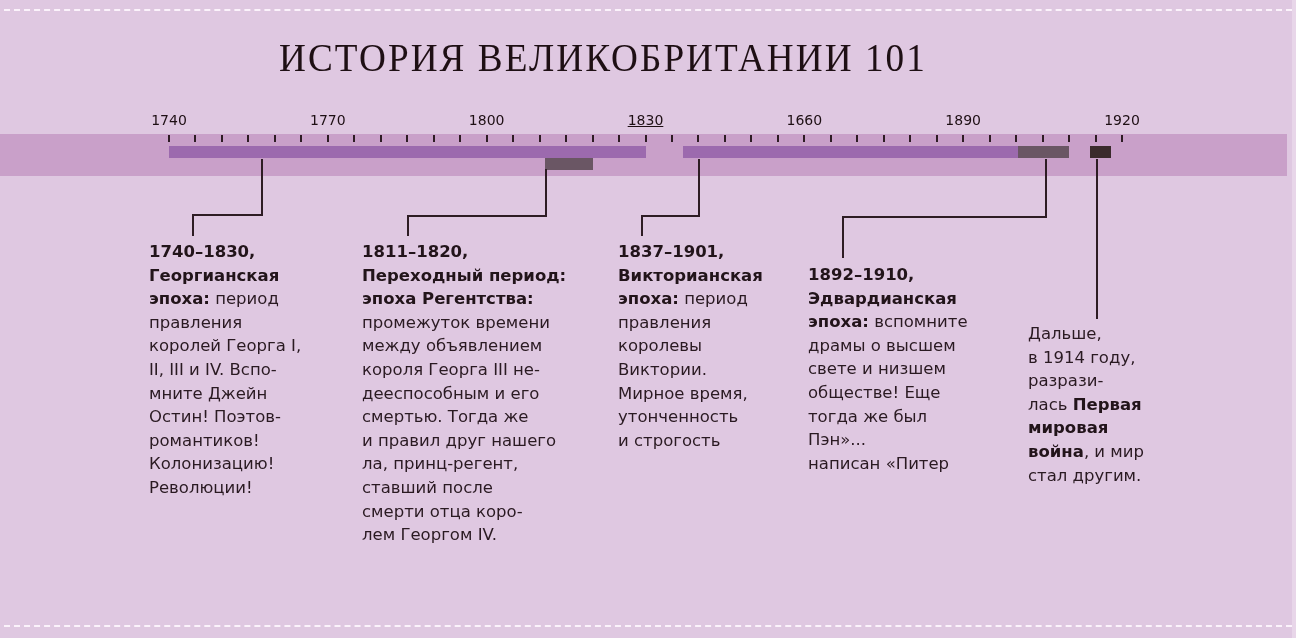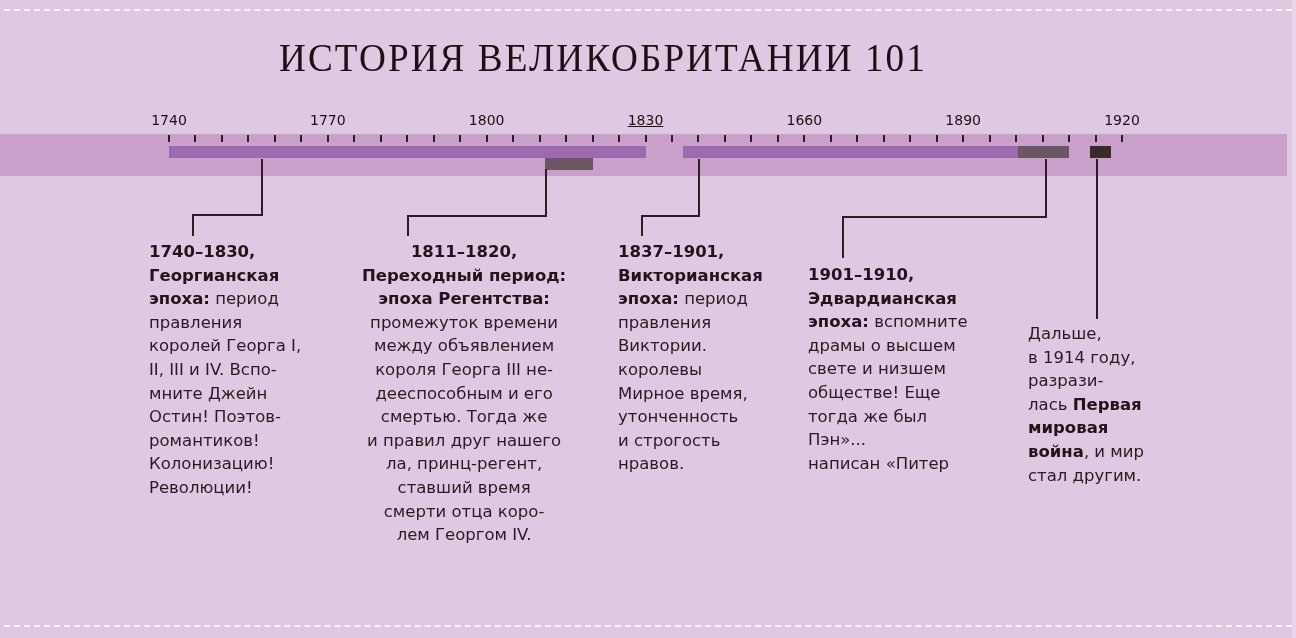--- a/index.html
+++ b/index.html
@@ -148,49 +148,48 @@
     <span class="ln"><b>эпоха:</b><span> период</span></span>
     <span class="ln"><span>правления</span></span>
     <span class="ln"><span>королей Георга I,</span></span>
     <span class="ln"><span>II, III и IV. Вспо-</span></span>
     <span class="ln"><span>мните Джейн</span></span>
     <span class="ln"><span>Остин! Поэтов-</span></span>
     <span class="ln"><span>романтиков!</span></span>
     <span class="ln"><span>Колонизацию!</span></span>
     <span class="ln"><span>Революции!</span></span>
   </div>
-<div class="note" id="note-regency" style="left:340px; top:240px;text-align:center;">
+<div class="note" id="note-regency" style="left:340px; top:240px;">
     <span class="ln"><b>1811–1820,</b></span>
     <span class="ln"><b>Переходный период:</b></span>
     <span class="ln"><b>эпоха Регентства:</b></span>
     <span class="ln"><span>промежуток времени</span></span>
     <span class="ln"><span>между объявлением</span></span>
     <span class="ln"><span>короля Георга III не-</span></span>
     <span class="ln"><span>дееспособным и его</span></span>
     <span class="ln"><span>смертью. Тогда же</span></span>
     <span class="ln"><span>и правил друг нашего</span></span>
     <span class="ln"><span>ла, принц-регент,</span></span>
-    <span class="ln"><span>ставший время</span></span>
+    <span class="ln"><span>ставший после</span></span>
     <span class="ln"><span>смерти отца коро-</span></span>
     <span class="ln"><span>лем Георгом IV.</span></span>
   </div>
 <div class="note" id="note-victorian" style="left:596px; top:240px;">
     <span class="ln"><b>1837–1901,</b></span>
     <span class="ln"><b>Викторианская</b></span>
     <span class="ln"><b>эпоха:</b><span> период</span></span>
     <span class="ln"><span>правления</span></span>
+    <span class="ln"><span>королевы</span></span>
     <span class="ln"><span>Виктории.</span></span>
-    <span class="ln"><span>королевы</span></span>
     <span class="ln"><span>Мирное время,</span></span>
     <span class="ln"><span>утонченность</span></span>
     <span class="ln"><span>и строгость</span></span>
-    <span class="ln"><span>нравов.</span></span>
   </div>
 <div class="note" id="note-edwardian" style="left:786px; top:263px;">
-    <span class="ln"><b>1901–1910,</b></span>
+    <span class="ln"><b>1892–1910,</b></span>
     <span class="ln"><b>Эдвардианская</b></span>
     <span class="ln"><b>эпоха:</b><span> вспомните</span></span>
     <span class="ln"><span>драмы о высшем</span></span>
     <span class="ln"><span>свете и низшем</span></span>
     <span class="ln"><span>обществе! Еще</span></span>
     <span class="ln"><span>тогда же был</span></span>
     <span class="ln"><span>Пэн»...</span></span>
     <span class="ln"><span>написан «Питер</span></span>
   </div>
 <div class="note" id="note-ww1" style="left:1006px; top:322px;">

